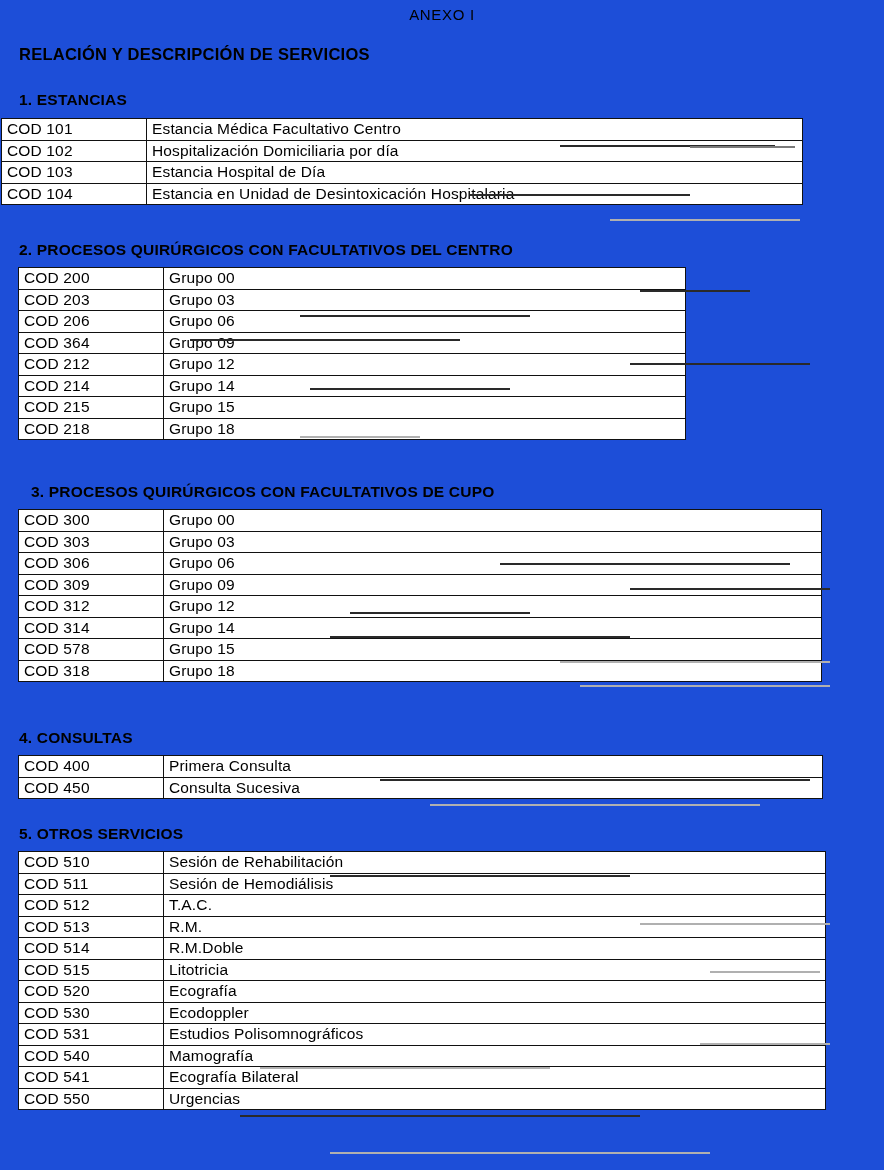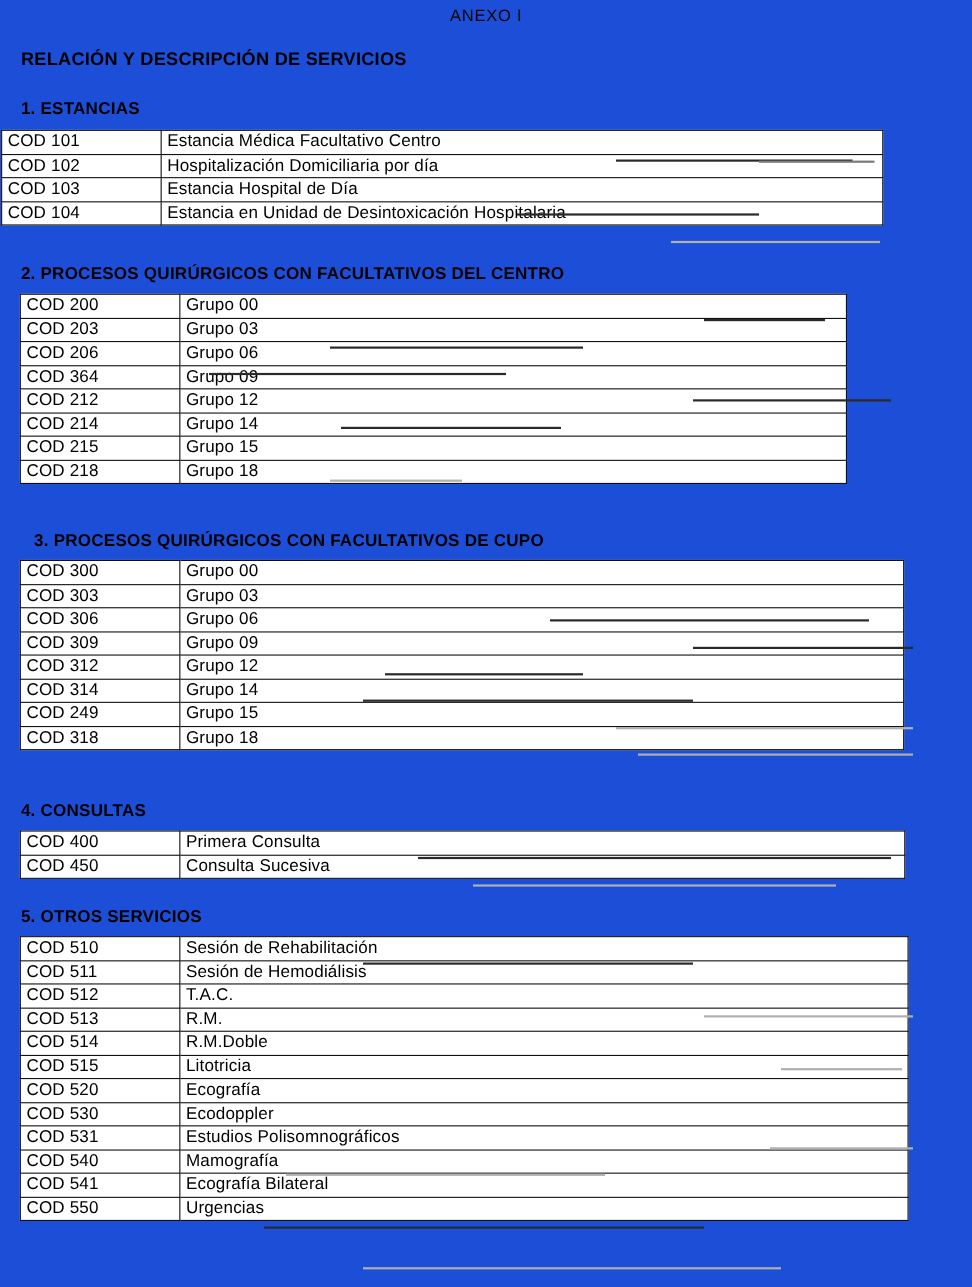--- a/index.html
+++ b/index.html
@@ -115,21 +115,21 @@
           <td class="desc-cell">Estancia Hospital de Día</td>
         </tr>
         <tr>
           <td class="code-cell">COD 104</td>
           <td class="desc-cell">Estancia en Unidad de Desintoxicación Hospitalaria</td>
         </tr>
       </tbody>
     </table>
 
   <div class="section-heading" style="top:241px;">2. PROCESOS QUIRÚRGICOS CON FACULTATIVOS DEL CENTRO</div>
-  <table class="svc-table" id="table-2" style="top:267px; left:18px; width:752px;">
+  <table class="svc-table" id="table-2" style="top:267px; left:18px; width:668px;">
       <tbody>
         <tr>
           <td class="code-cell">COD 200</td>
           <td class="desc-cell">Grupo 00</td>
         </tr>
         <tr>
           <td class="code-cell">COD 203</td>
           <td class="desc-cell">Grupo 03</td>
         </tr>
         <tr>
@@ -180,21 +180,21 @@
         </tr>
         <tr>
           <td class="code-cell">COD 312</td>
           <td class="desc-cell">Grupo 12</td>
         </tr>
         <tr>
           <td class="code-cell">COD 314</td>
           <td class="desc-cell">Grupo 14</td>
         </tr>
         <tr>
-          <td class="code-cell">COD 249</td>
+          <td class="code-cell">COD 578</td>
           <td class="desc-cell">Grupo 15</td>
         </tr>
         <tr>
           <td class="code-cell">COD 318</td>
           <td class="desc-cell">Grupo 18</td>
         </tr>
       </tbody>
     </table>
 
   <div class="section-heading" style="top:729px;">4. CONSULTAS</div>

